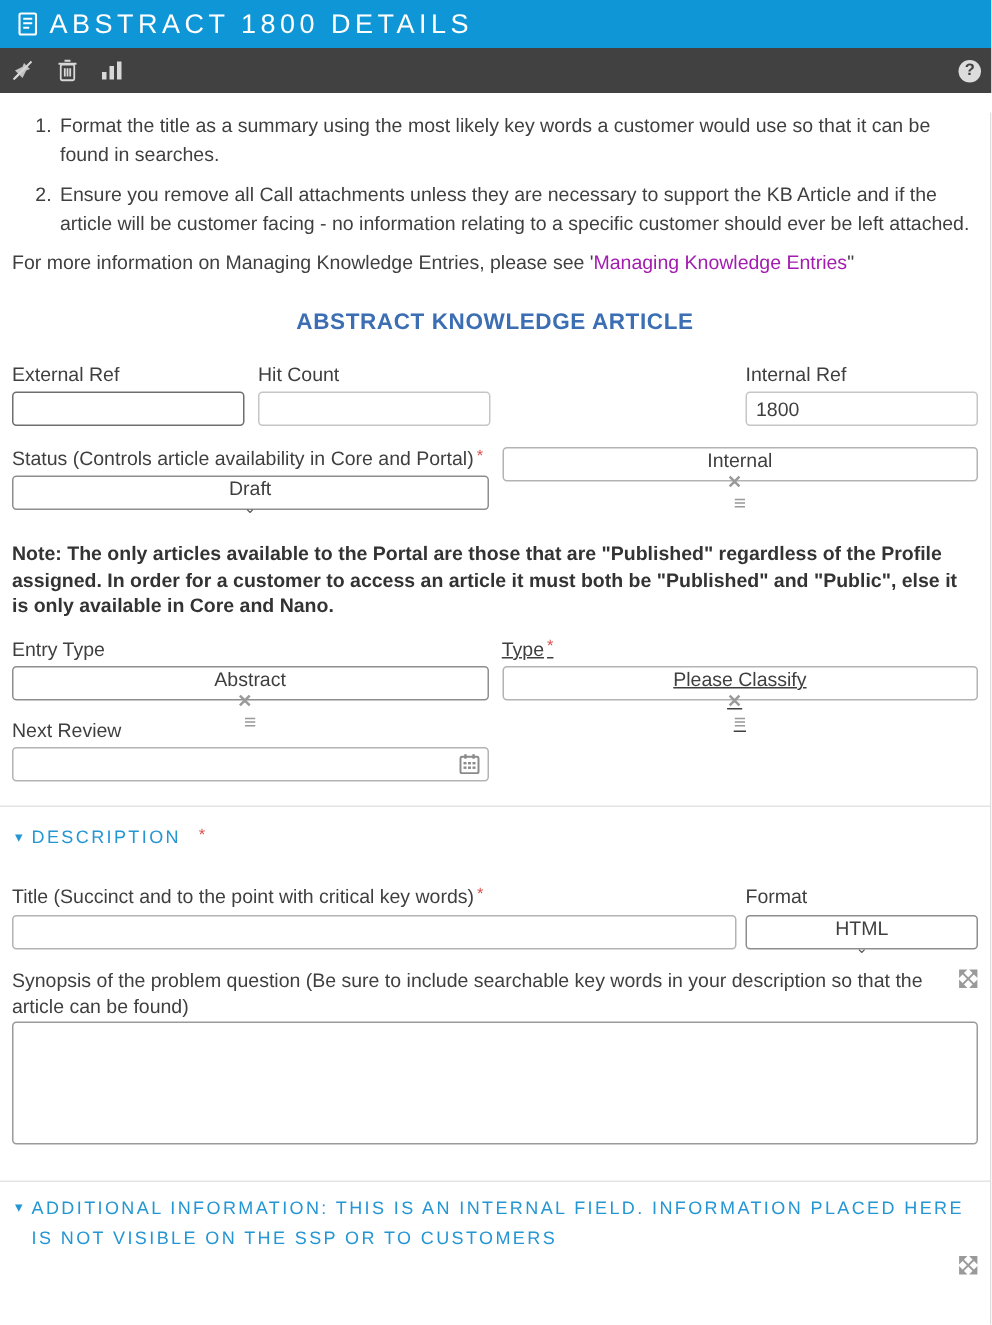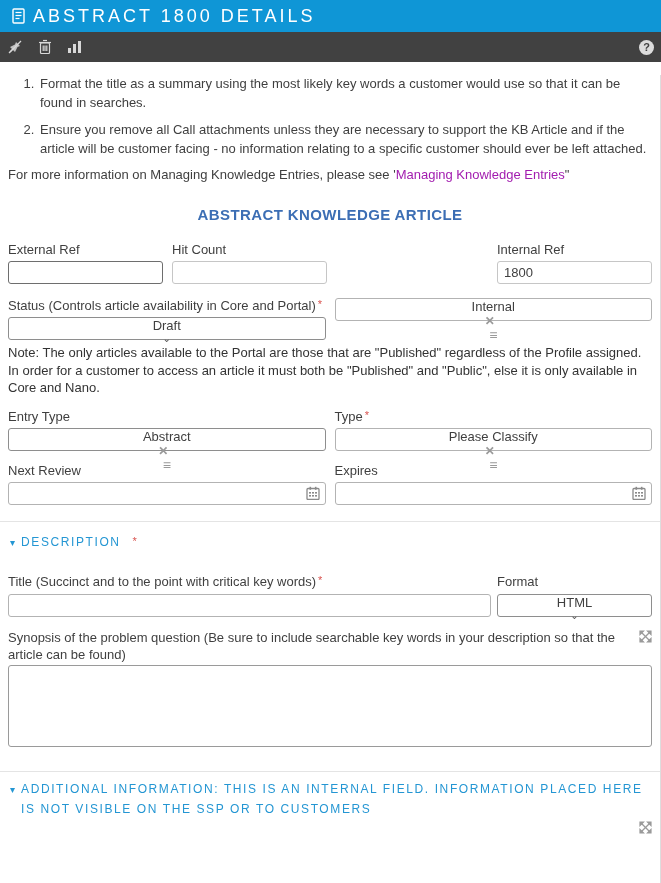--- a/index.html
+++ b/index.html
@@ -69,21 +69,21 @@
     height: 23px; border: 1px solid #b3b3b3; border-radius: 3px;
     display: flex; align-items: center; padding: 0 6px;
     background: #fff; cursor: pointer; width: 100%; flex-direction: column;
   }
   .combo.darker { border-color: #8e8e8e; }
   .combo .val { flex: 1; color: #3f3f3f; }
   .combo .ic { color: #9a9a9a; display: flex; align-items: center; }
   .combo .x-ic { font-size: 12px; font-weight: bold; color: #9a9a9a; margin-right: 7px; cursor: pointer; }
   .combo .menu-ic { font-size: 14px; color: #9a9a9a; cursor: pointer; line-height: 1; }
   .combo .chev { font-size: 10px; color: #555; }
-  .note { margin-top: 4px; font-weight: normal; line-height: 1.35; color: #333; }
+  .note { margin-top: 20px; font-weight: bold; line-height: 1.35; color: #333; }
   .mt14 { margin-top: 14px; }
   .mt12 { margin-top: 12px; }
   .divider { border-top: 1px solid #e4e4e4; margin: 16px -8px 0 -8px; }
   .section-head {
     margin-top: 11px; display: flex; align-items: flex-start;
     color: #2496d3; font-size: 12px; letter-spacing: 1.6px; font-weight: 500;
     line-height: 1.6; cursor: pointer;
   }
   .section-head .tri { color: #2496d3; font-size: 10px; margin: 2px 6px 0 2px; letter-spacing: 0; }
   .section-head .txt { max-width: 630px; }
@@ -202,21 +202,21 @@
   
   <div class="row mt12">
     <div class="fld w-half">
       <label>Entry Type</label>
       <div class="combo darker">
         <span class="val">Abstract</span>
         <span class="x-ic">✕</span>
         <span class="menu-ic">≡</span>
       </div>
     </div>
-    <div class="fld half-gap push-right" style="width:318px;">
+    <div class="fld half-gap push-right" style="width:318px;text-decoration:underline;">
       <label><span>Type</span><span class="req">*</span></label>
       <div class="combo">
         <span class="val">Please Classify</span>
         <span class="x-ic">✕</span>
         <span class="menu-ic">≡</span>
       </div>
     </div>
   </div>
 
   
@@ -235,41 +235,20 @@
                 <rect x="6" y="6" width="2" height="1.6"></rect>
                 <rect x="9" y="6" width="2" height="1.6"></rect>
                 <rect x="3" y="9" width="2" height="1.6"></rect>
                 <rect x="6" y="9" width="2" height="1.6"></rect>
                 <rect x="9" y="9" width="2" height="1.6"></rect>
               </g>
             </svg>
         </span>
       </div>
     </div>
-    <div class="fld half-gap push-right" style="width:318px;">
-      <label>Expires</label>
-      <div class="date-wrap">
-        <input class="txt" style="border-color: rgb(179, 179, 179);" type="text" value="">
-        <span class="cal-ic">
-          <svg width="14" height="14" viewBox="0 0 14 14">
-              <g fill="#8a8a8a">
-                <rect x="1" y="2.5" width="12" height="11" rx="1" fill="none" stroke="#8a8a8a" stroke-width="1.3"></rect>
-                <rect x="3.5" y="0.8" width="1.6" height="3"></rect>
-                <rect x="8.9" y="0.8" width="1.6" height="3"></rect>
-                <rect x="3" y="6" width="2" height="1.6"></rect>
-                <rect x="6" y="6" width="2" height="1.6"></rect>
-                <rect x="9" y="6" width="2" height="1.6"></rect>
-                <rect x="3" y="9" width="2" height="1.6"></rect>
-                <rect x="6" y="9" width="2" height="1.6"></rect>
-                <rect x="9" y="9" width="2" height="1.6"></rect>
-              </g>
-            </svg>
-        </span>
-      </div>
-    </div>
   </div>
 
   <div class="divider"></div>
 
   
   <div class="section-head">
     <span class="tri">▾</span>
     <span class="txt"><span>DESCRIPTION</span>&nbsp;&nbsp;<span class="req">*</span></span>
   </div>
 

